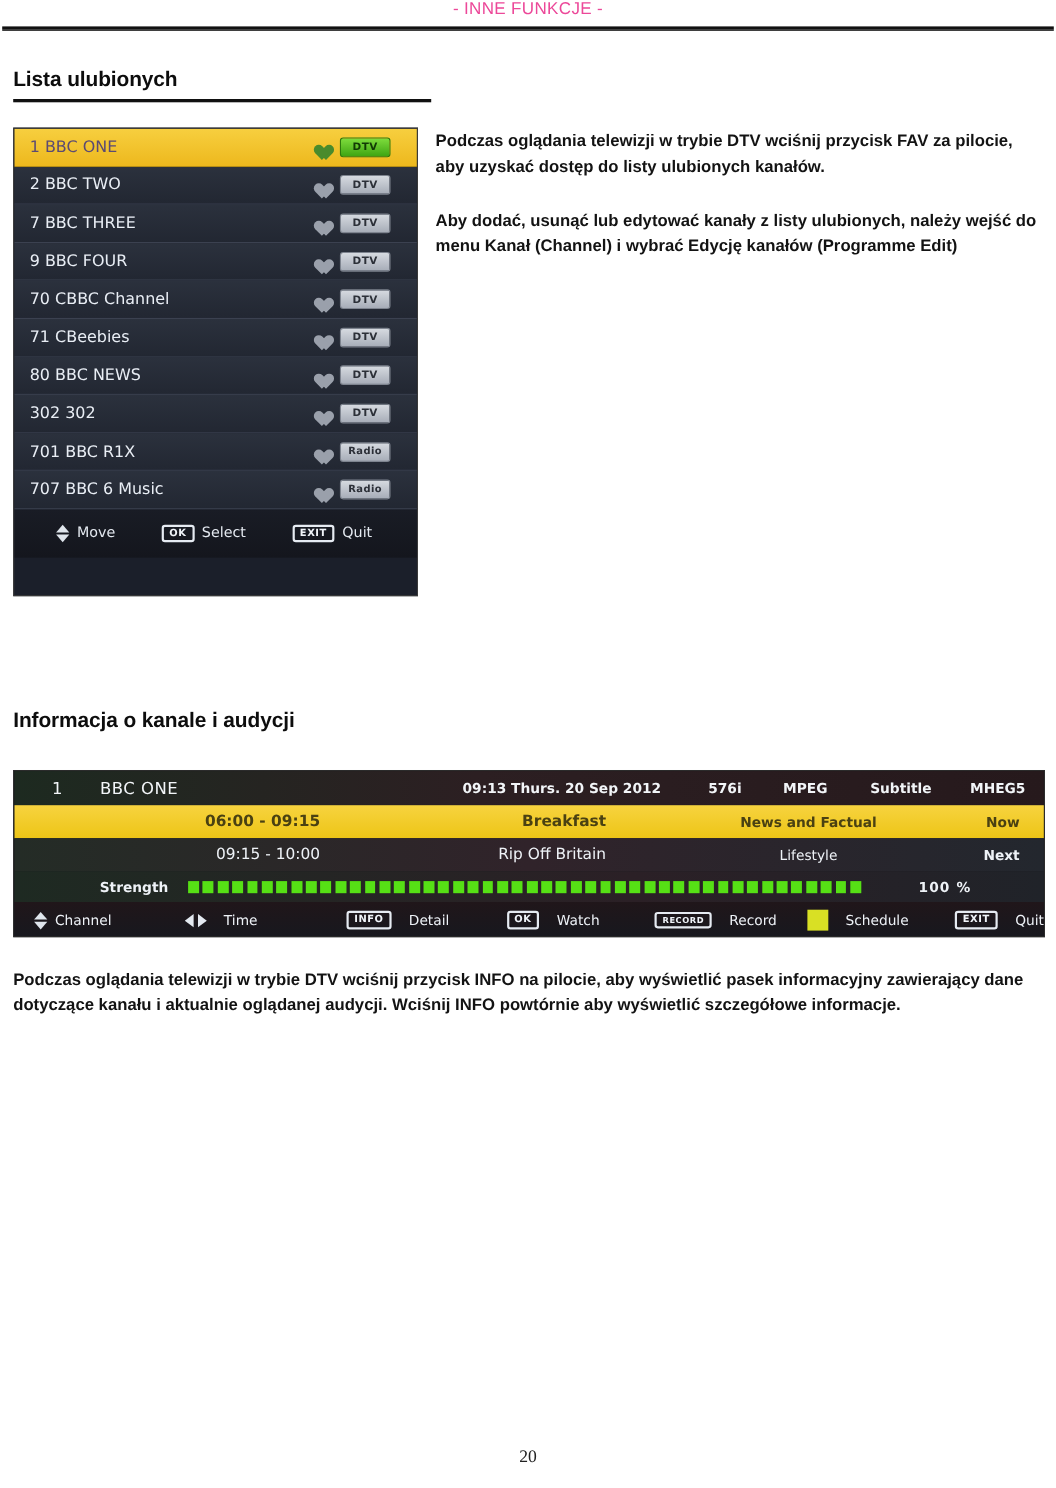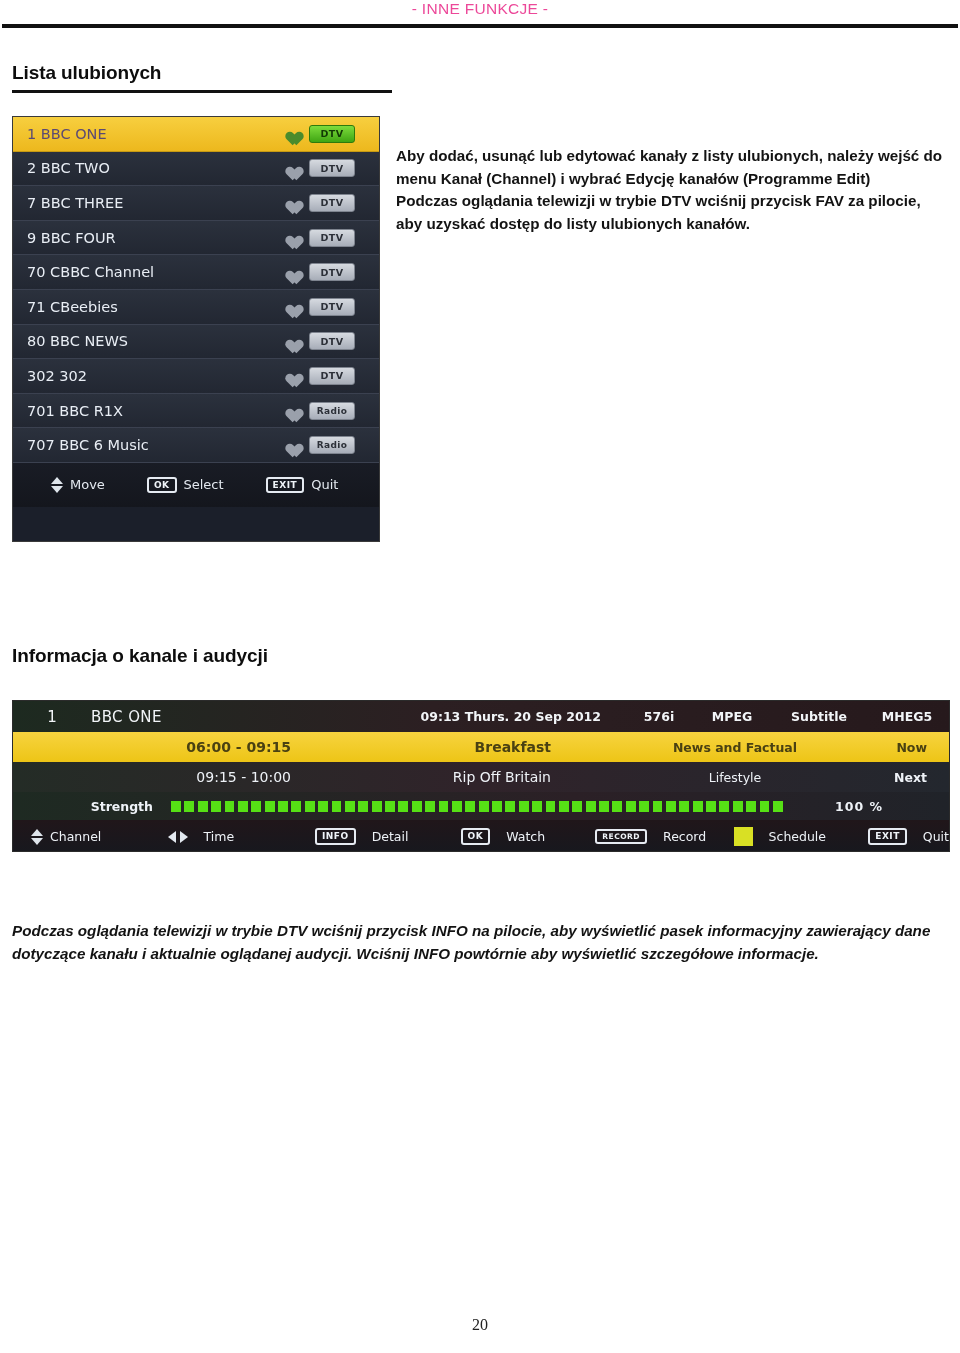--- a/index.html
+++ b/index.html
@@ -188,21 +188,21 @@
   .s-pct   { padding-left:52px; font-weight:bold; font-size:12.5px; letter-spacing:1px; }
 
   .ib-foot { display:flex; align-items:center; padding-left:18px; }
   .fi { display:flex; align-items:center; gap:7px; white-space:nowrap; }
   .fi + .fi { margin-left: 0; gap: 16px; }
   .lr { display:flex; gap:4px; align-items:center; }
   .tri-l { width:0;height:0;border-top:6px solid transparent;border-bottom:6px solid transparent;border-right:8px solid #e3e9f0; }
   .tri-r { width:0;height:0;border-top:6px solid transparent;border-bottom:6px solid transparent;border-left:8px solid #e3e9f0; }
   .sched-sq { width:19px; height:19px; background:#d9e024; }
 
-  .bottom-text { position:absolute; left:12px; top:920px; width:928px;font-style:italic; }
+  .bottom-text { position:absolute; left:12px; top:880px; width:928px; }
   .bottom-text p { margin:0; }
 
   .page-num {
     position: absolute; left:0; right:0; top:1316px;
     text-align:center; font-family:"Liberation Serif", serif; font-size:16px; color:#222;
   }
 </style>
 </head>
 <body>
 
@@ -280,22 +280,22 @@
       <span>Select</span>
     </div>
     <div class="foot-item">
       <span class="keycap">EXIT</span>
       <span>Quit</span>
     </div>
   </div>
 </div>
 
 <div class="right-text">
+  <p class="para">Podczas oglądania telewizji w trybie DTV wciśnij przycisk FAV za pilocie, aby uzyskać dostęp do listy ulubionych kanałów.</p>
   <p class="para second">Aby dodać, usunąć lub edytować kanały z listy ulubionych, należy wejść do menu Kanał (Channel) i wybrać Edycję kanałów (Programme Edit)</p>
-  <p class="para">Podczas oglądania telewizji w trybie DTV wciśnij przycisk FAV za pilocie, aby uzyskać dostęp do listy ulubionych kanałów.</p>
 </div>
 
 <div style="position:absolute;left:12px;top:645px;">
   <div class="section-title">Informacja o kanale i audycji</div>
 </div>
 
 <div class="info-shot">
 
   <div class="ib-row ib-top">
     <div class="c-num">1</div>

